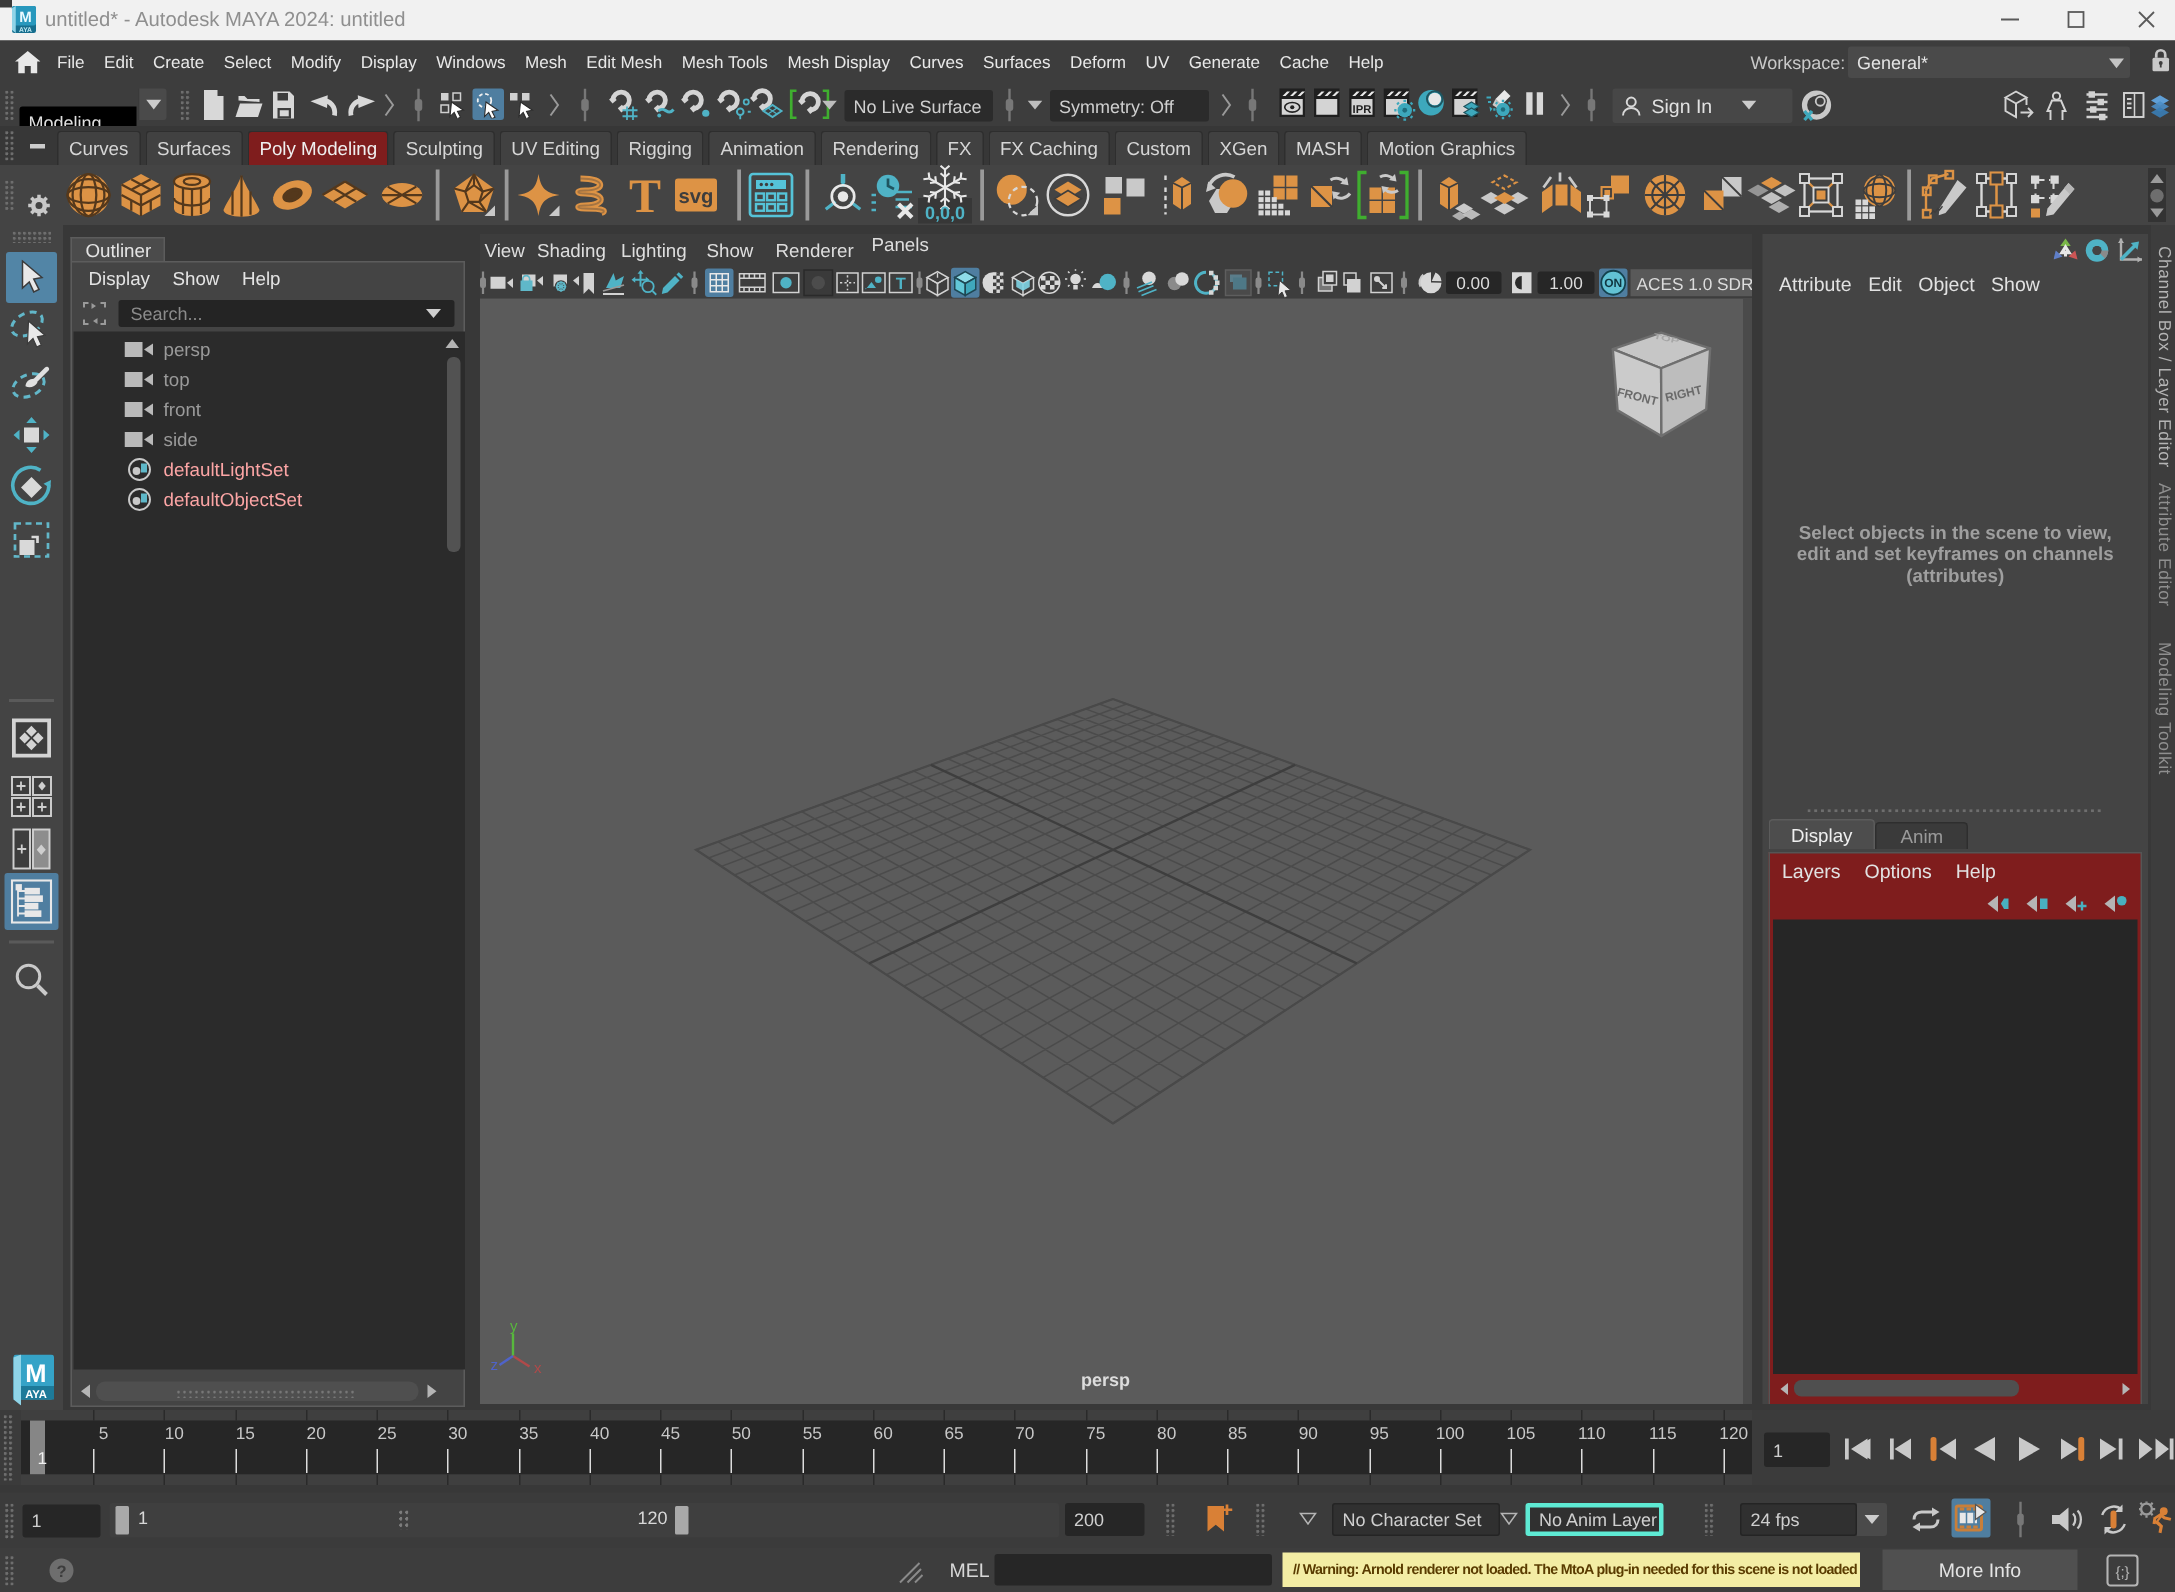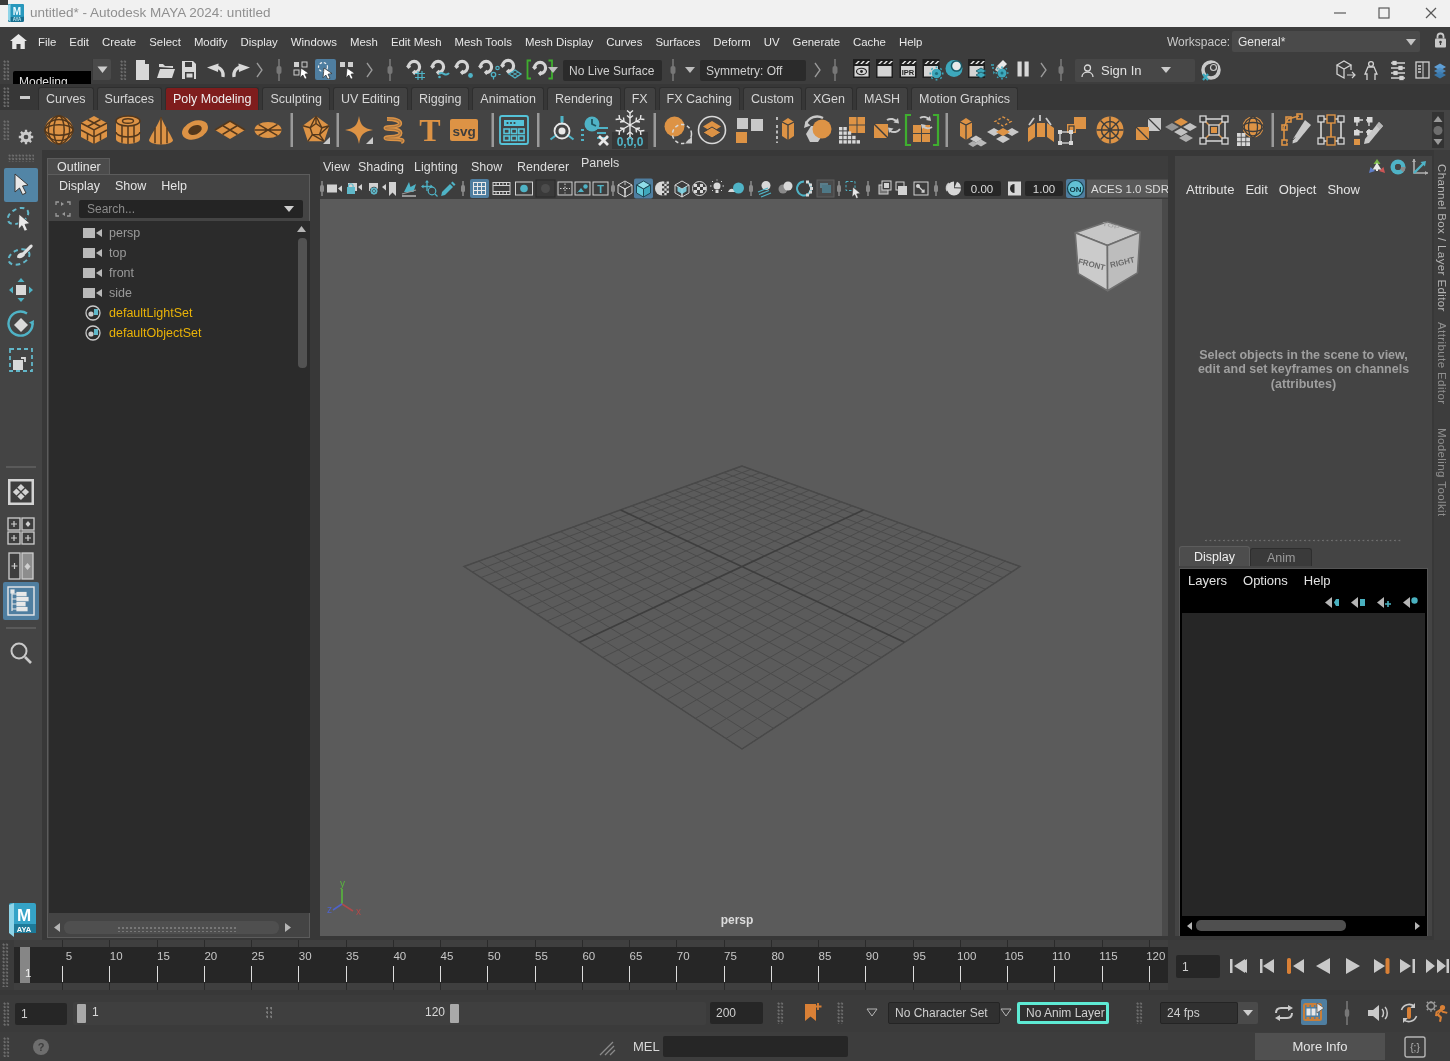--- a/index.html
+++ b/index.html
@@ -23,21 +23,21 @@
 #shelficons{left:0;top:110px;width:1450px;height:40px;background:#444;}
 
 #toolbox{left:0;top:150px;width:42px;height:790px;background:#444;}
 .tool{width:34px;height:34px;margin:1px 4px;display:flex;align-items:center;justify-content:center;border-radius:2px;}
 .tool.sel{background:#5285a6;}
 
 #outl-tab{left:47px;top:158px;width:63px;height:16px;background:#4b4b4b;border:1px solid #5c5c5c;border-bottom:none;color:#e4e4e4;font-size:12.5px;display:flex;align-items:center;padding-left:9px;}
 #outliner{left:47px;top:174px;width:263px;height:764px;background:#444;border:1px solid #5c5c5c;}
 #outl-list{position:absolute;left:1px;top:46px;width:261px;height:692px;background:#2b2b2b;}
 .olrow{display:flex;align-items:center;height:20px;padding-left:34px;color:#9a9a9a;font-size:12.5px;}
-.olrow.white{color:#eab308;}
+.olrow.white{color:#fca5a5;}
 
 #vpmenu{left:320px;top:156px;width:848px;height:22px;background:#3d3d3d;}
 #vptools{left:320px;top:178px;width:848px;height:21px;background:#3d3d3d;}
 #viewport{left:320px;top:199px;width:848px;height:737px;background:#5b5b5b;}
 .vpbtn{width:19px;height:17px;border-radius:2px;display:flex;align-items:center;justify-content:center;flex:0 0 auto;}
 .vpbtn.sel{background:#4f7ea0;}
 
 #chbox{left:1175px;top:156px;width:257px;height:780px;background:#444;}
 #chtabs{left:1434px;top:150px;width:16px;height:790px;background:#3d3d3d;}
 .vtext{writing-mode:vertical-rl;color:#b4b4b4;font-size:11.5px;letter-spacing:0.4px;}
@@ -1169,21 +1169,21 @@
         <span style="padding-right:11px;">Object</span>
         <span>Show</span>
     </div>
     <div class="abs" style="left:10px;top:192px;width:237px;text-align:center;color:#9f9f9f;font-size:12.5px;font-weight:bold;line-height:1.15;">Select objects in the scene to view,<br>edit and set keyframes on channels<br>(attributes)</div>
     <div class="abs" style="left:30px;top:383px;width:197px;height:3px;background-image:radial-gradient(circle at 1px 1.5px,#6e6e6e 0.9px,transparent 1.1px);background-size:4.5px 3px;"></div>
 
     <div class="row abs" style="left:4px;top:390px;height:20px;">
       <div style="height:20px;background:#4d4d4d;border:1px solid #5c5c5c;border-bottom:none;border-radius:3px 3px 0 0;display:flex;align-items:center;padding:0 14px;color:#efefef;font-size:12.5px;">Display</div>
       <div style="height:18px;margin-top:2px;background:#3a3a3a;border:1px solid #2e2e2e;border-bottom:none;border-radius:3px 3px 0 0;display:flex;align-items:center;padding:0 16px;color:#9a9a9a;font-size:12.5px;">Anim</div>
     </div>
-    <div class="abs" style="left:4px;top:412px;width:249px;height:368px;background:#000000;border:1px solid #555;border-bottom:none;">
+    <div class="abs" style="left:4px;top:412px;width:249px;height:368px;background:#7f1d1d;border:1px solid #555;border-bottom:none;">
       <div class="row" style="height:22px;padding-left:8px;color:#e2e2e2;">
           <span style="padding-right:16px;">Layers</span>
           <span style="padding-right:16px;">Options</span>
           <span>Help</span>
         </div>
       <div class="row" style="height:22px;justify-content:flex-end;padding-right:8px;gap:9px;">
         <svg width="17" height="13" viewBox="0 0 17 13">
             <path d="M1 6.5L8 1v11z" fill="#b5b5b5"></path>
             <path d="M10 6.5 12 3h3v7h-3z" fill="#49b0bf"></path>
             <path d="M12.5 9V4m-2 2.5l2-2.5 2 2.5" stroke="#49b0bf" fill="none"></path>
@@ -1439,19 +1439,20 @@
         <circle cx="9" cy="9" r="8" fill="#6e6e6e"></circle>
         <text x="9" y="13" font-size="11" font-weight="bold" fill="#3d3d3d" text-anchor="middle">?</text>
       </svg>
     <svg class="abs" style="left:598px;top:8px;" width="18" height="16" viewBox="0 0 18 16">
         <g stroke="#8a8a8a" stroke-width="1.3">
           <path d="M2 15L15 2M7 15L16 6M12 15l5-5"></path>
         </g>
       </svg>
     <div class="abs" style="left:633px;top:7px;color:#d8d8d8;">MEL</div>
     <div class="abs" style="left:663px;top:4px;width:185px;height:21px;background:#262626;border-radius:2px;"></div>
+    <div class="abs" style="left:855px;top:3px;width:385px;height:23px;background:#f3eda4;color:#5a3c00;font-size:9.5px;font-weight:bold;letter-spacing:-0.45px;display:flex;align-items:center;padding-left:7px;white-space:nowrap;overflow:hidden;">// Warning: Arnold renderer not loaded. The MtoA plug-in needed for this scene is not loaded</div>
     <div class="abs" style="left:1255px;top:1px;width:130px;height:27px;background:#505050;color:#e4e4e4;display:flex;align-items:center;justify-content:center;font-size:13px;">More Info</div>
     <svg class="abs" style="left:1404px;top:4px;" width="22" height="22" viewBox="0 0 22 22">
         <rect x="1" y="1" width="20" height="20" rx="2" fill="none" stroke="#b5b5b5" stroke-width="1.4"></rect>
         <text x="11" y="15" font-size="10" fill="#b5b5b5" text-anchor="middle">{;}</text>
       </svg>
   </div>
 </div>
 
 </body></html>

